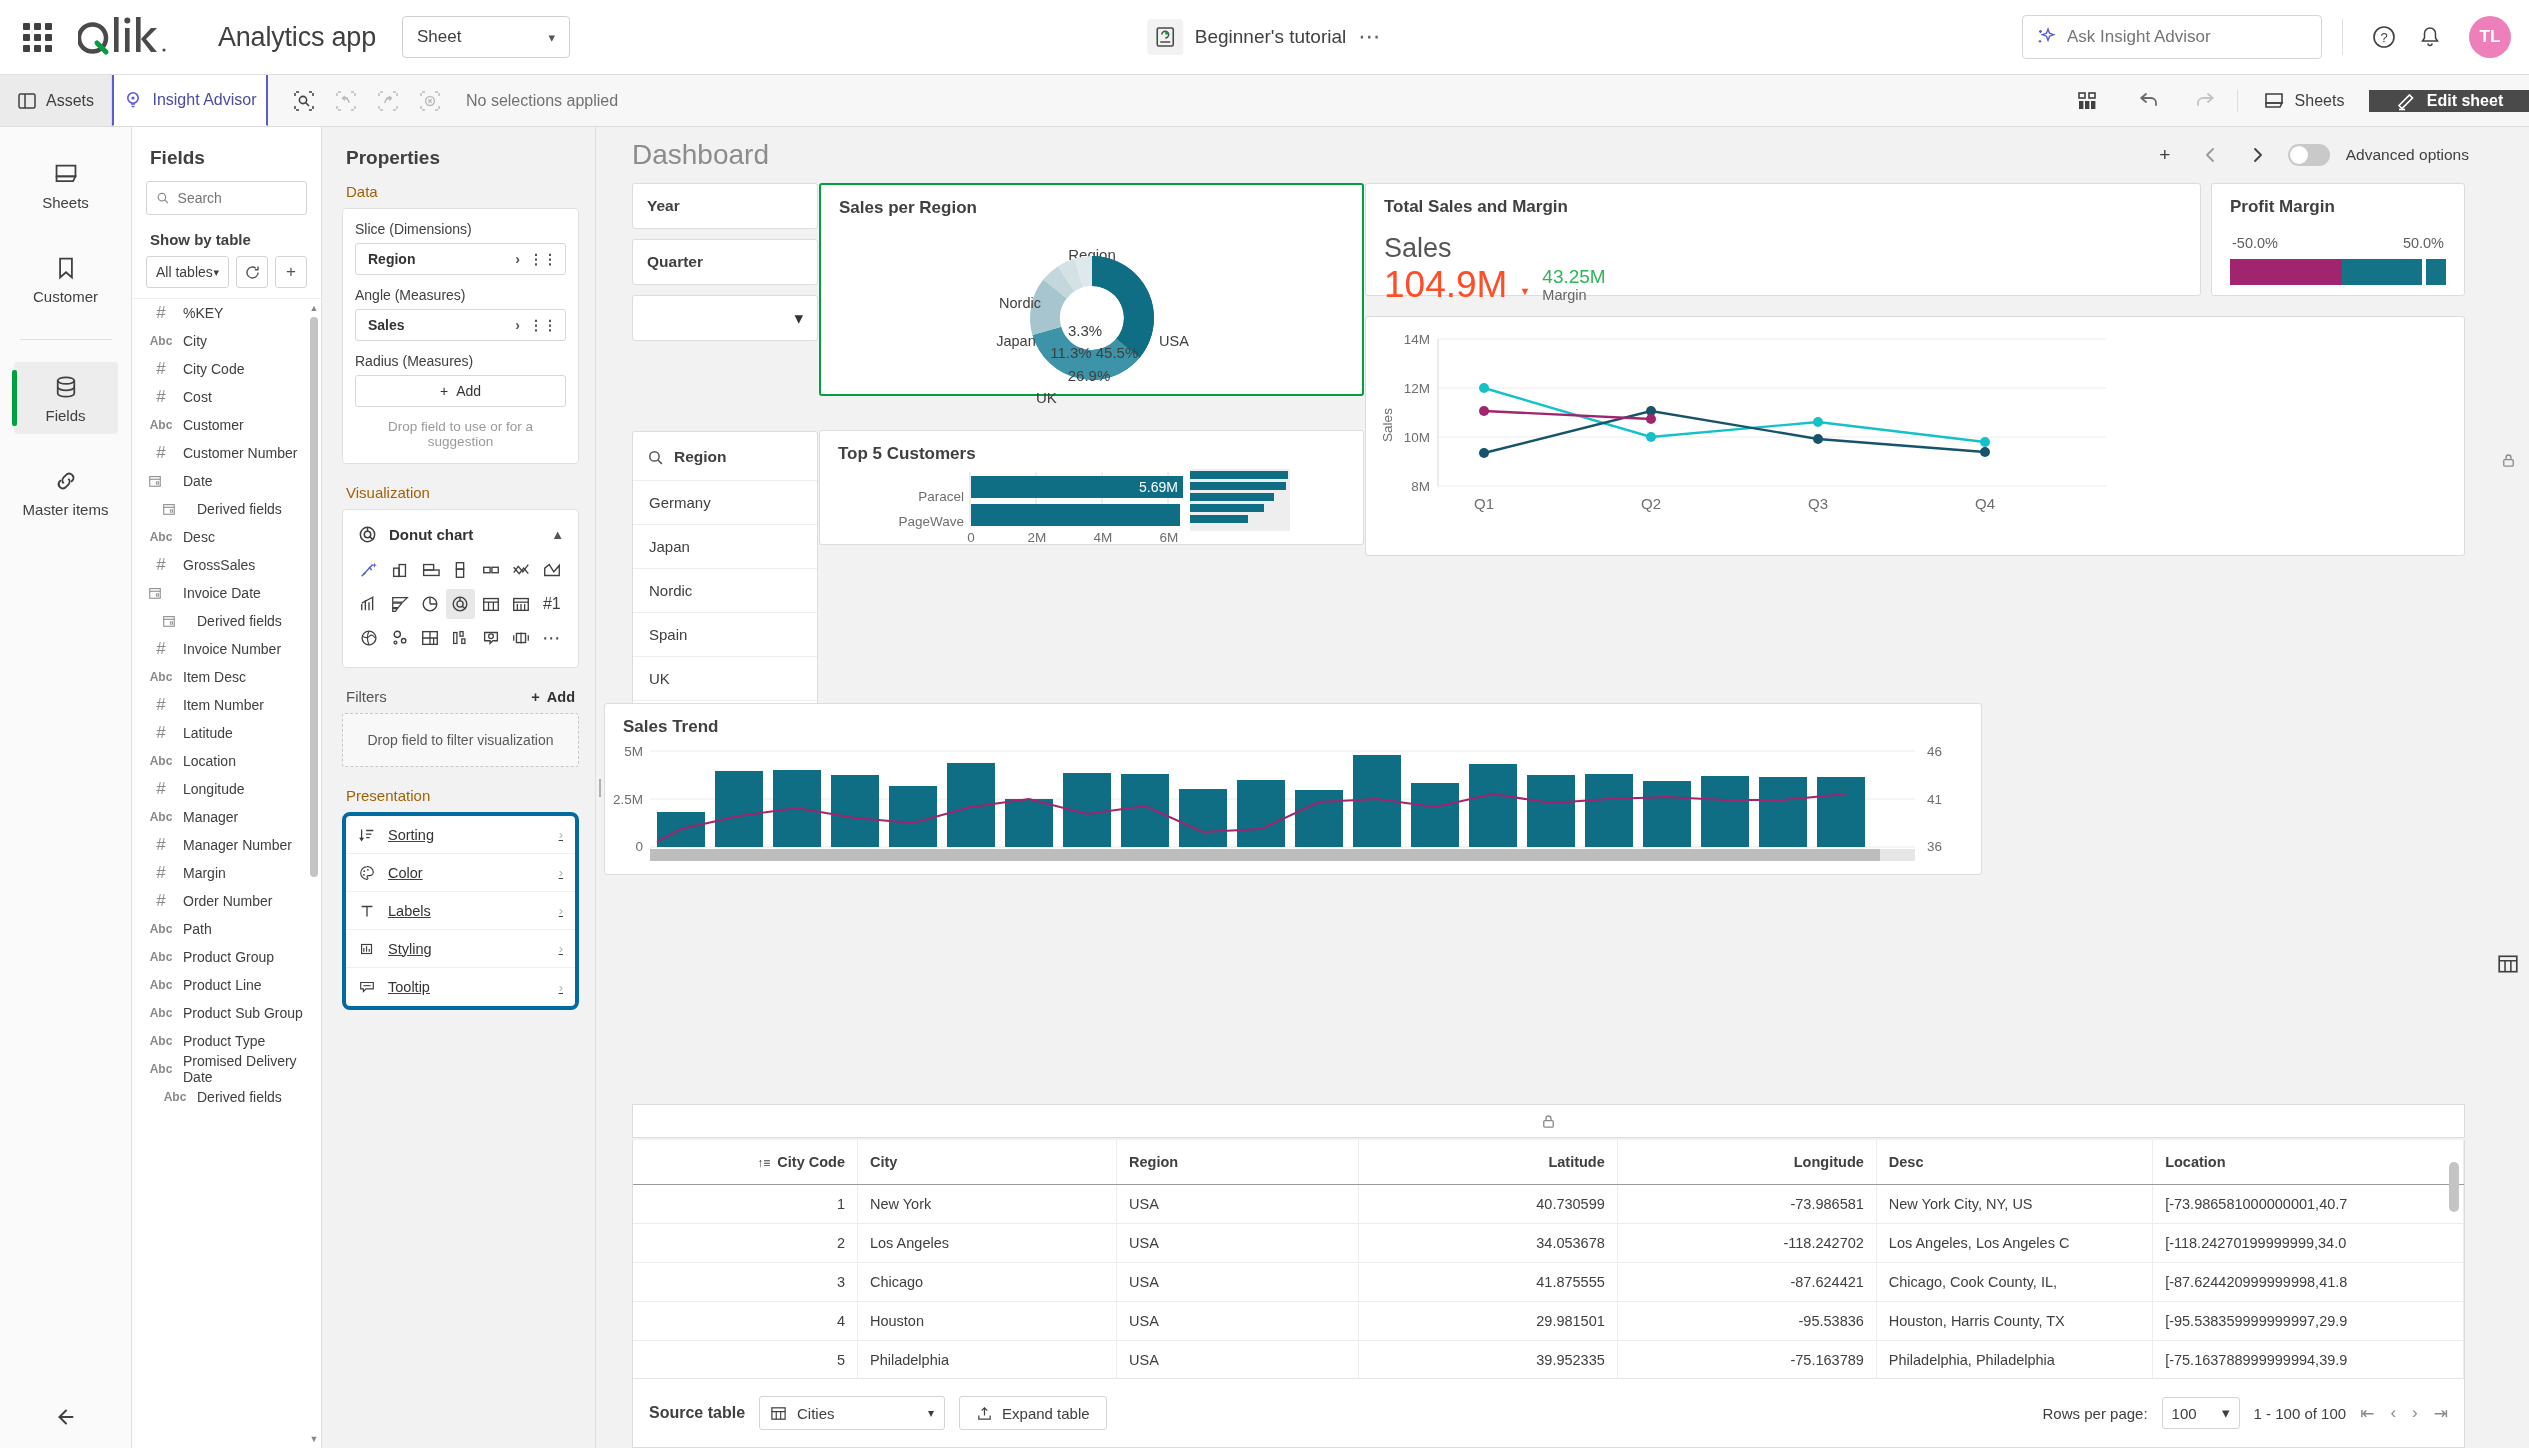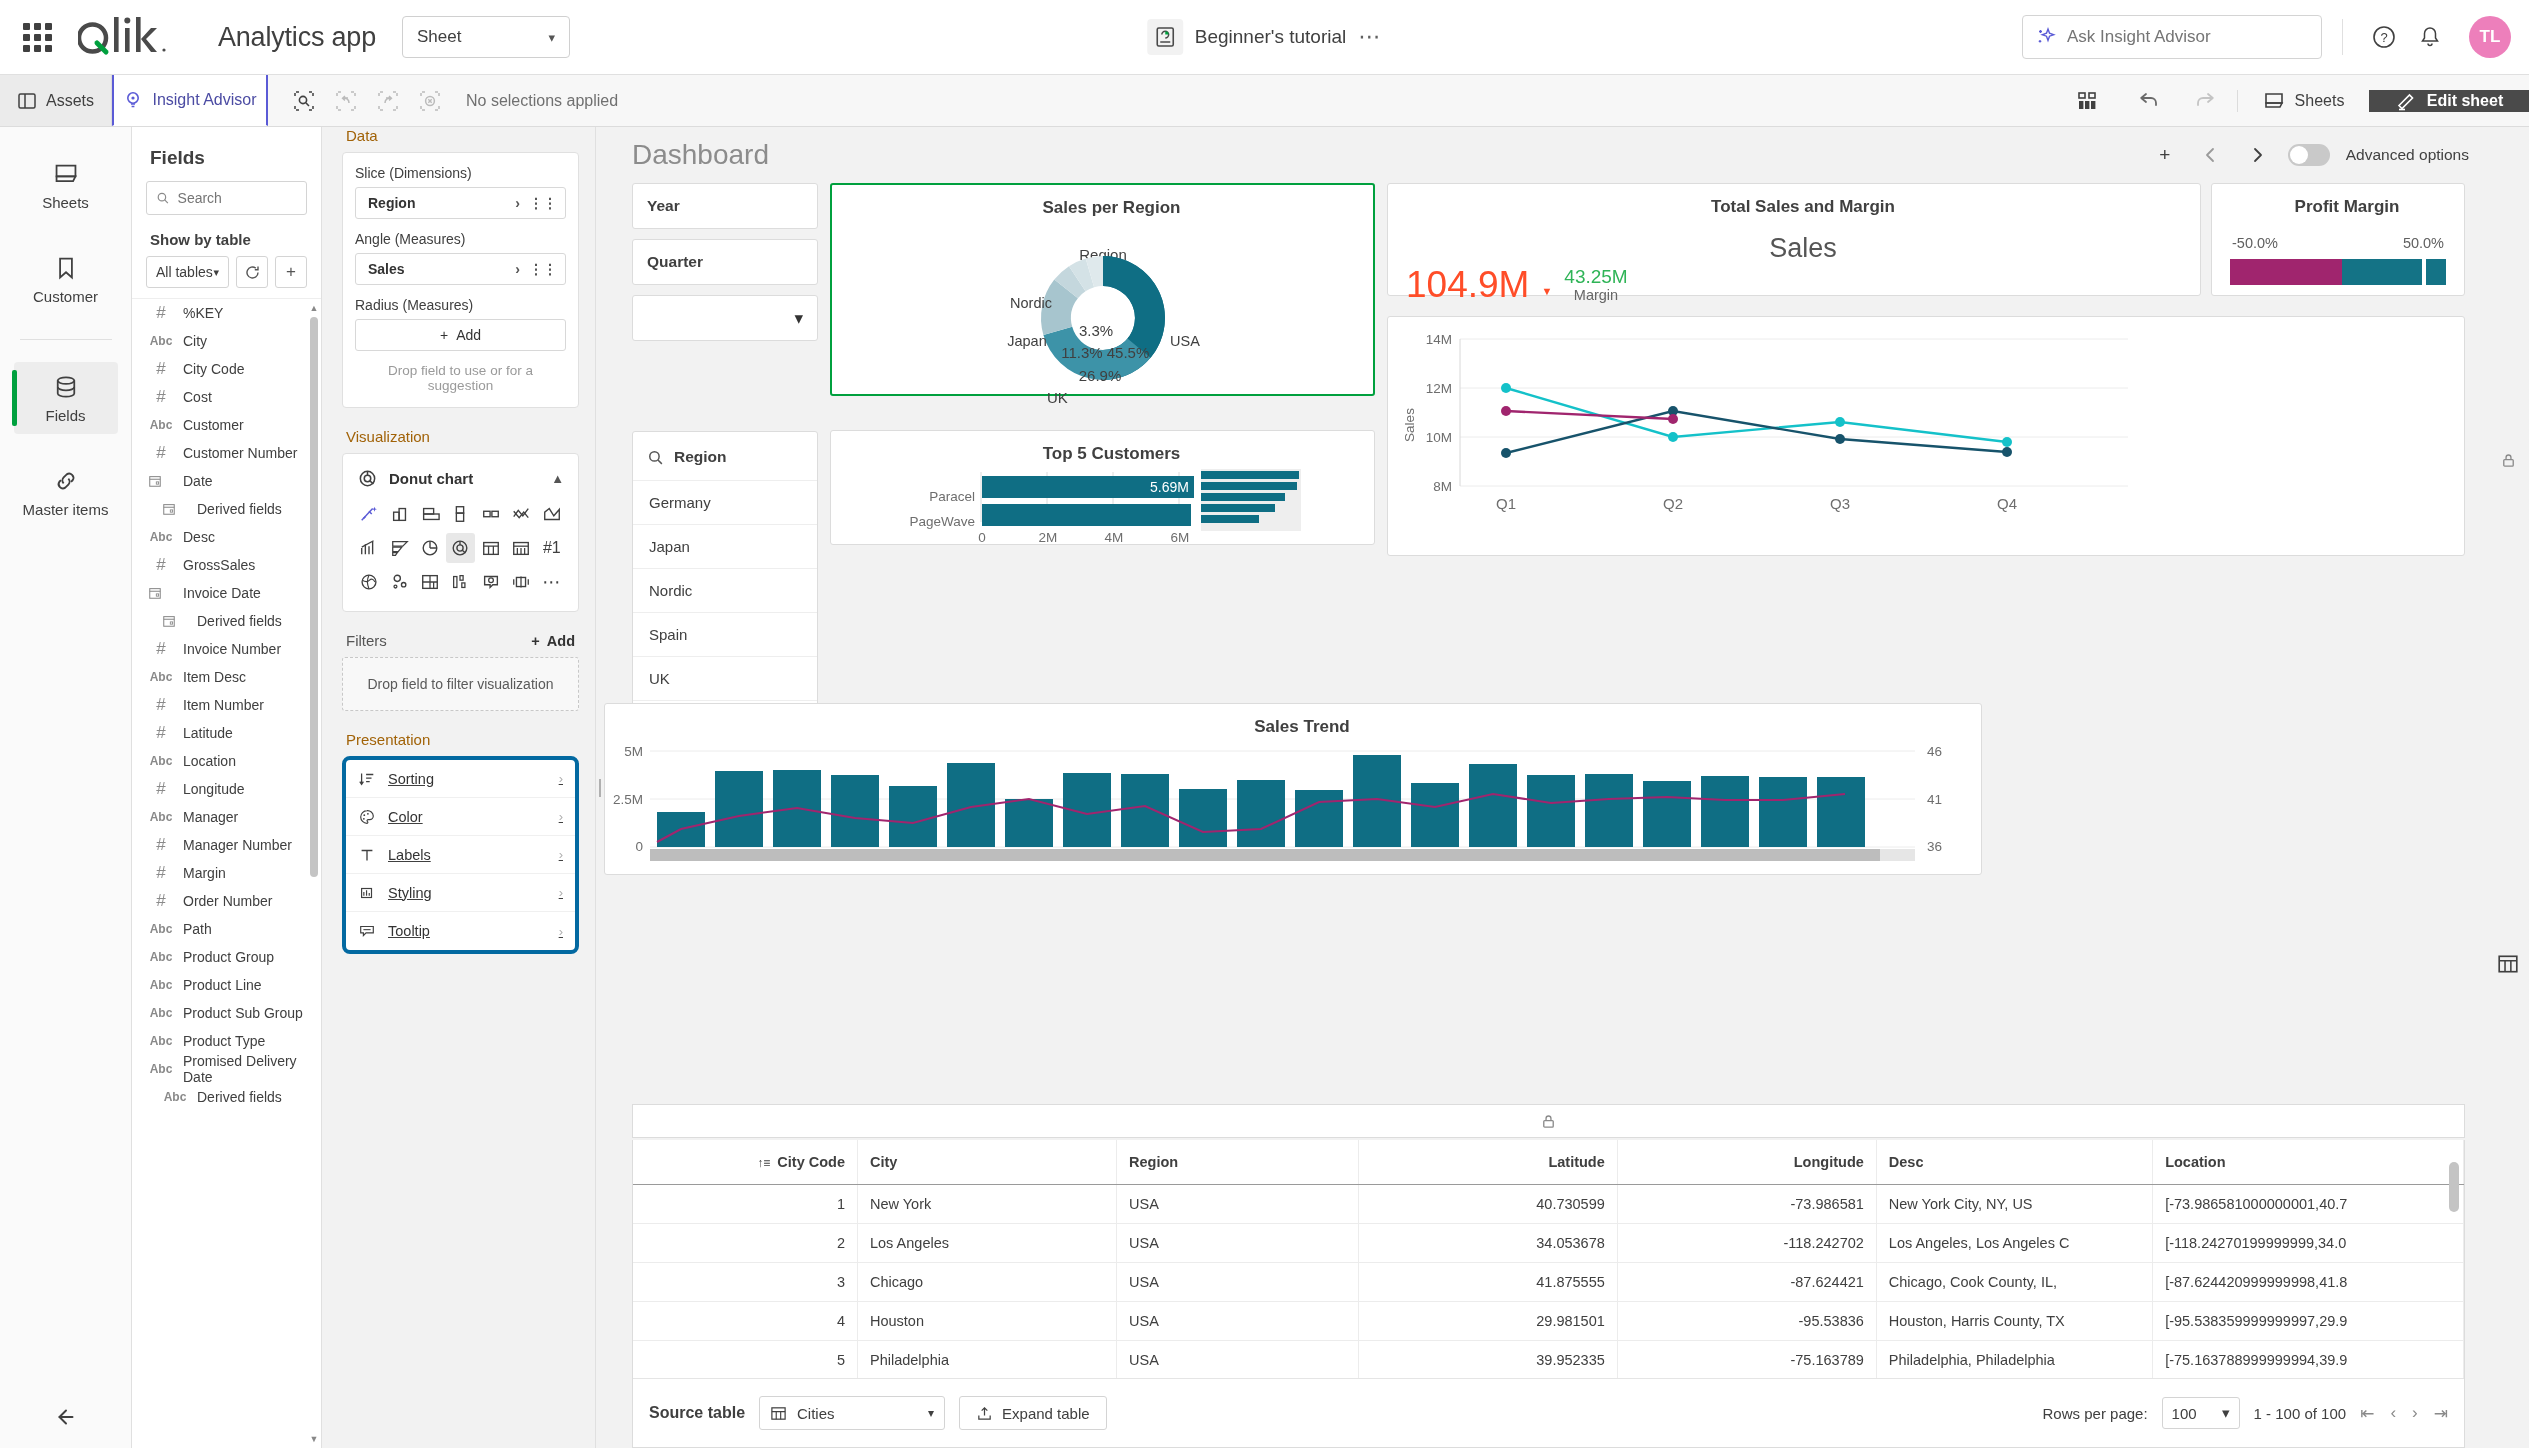--- a/index.html
+++ b/index.html
@@ -175,21 +175,21 @@
   .sheet { flex:1; background:#f2f2f2; display:flex; flex-direction:column; min-width:0; position:relative;}
   .sheet-head { height: 56px; display:flex; align-items:center; padding: 0 18px 0 28px; }
   .sheet-title { font-size: 28px; color:#8c8c8c; }
   .sh-right { margin-left:auto; display:flex; align-items:center; gap: 16px; }
   .sh-btn { width:30px; height:30px; display:flex; align-items:center; justify-content:center; cursor:pointer; color:#404040; font-size:19px;}
   .toggle { width: 42px; height: 22px; border-radius: 11px; background:#c9c9c9; position:relative; cursor:pointer; }
   .toggle i { position:absolute; top:2px; left:2px; width:18px; height:18px; border-radius:50%; background:#fff; }
   .adv-label { font-size:15.5px; color:#404040; }
 
   .canvas { flex:1; position:relative; padding: 0 22px 0 28px; min-height:0; }
-  .grid { display:flex; gap:12px; height: 100%; text-align: center; }
+  .grid { display:flex; gap:1px; height: 100%; }
   .col-left { width: 186px; flex:0 0 186px; display:flex; flex-direction:column; gap:10px; }
   .col-mid { width: 545px; flex: 0 0 545px; display:flex; flex-direction:column; gap:10px; }
   .col-right { flex:1; display:flex; flex-direction:column; gap:10px; min-width:0;}
 
   .card { background:#fff; border:1px solid #dcdcdc; border-radius:3px; position:relative; }
   .card.sel { border: 2px solid #00a03e; }
   .card-title { font-size:17px; font-weight:bold; color:#404040; padding: 13px 0 0 18px; }
 
   
   .filterbox { background:#fff; border:1px solid #dcdcdc; border-radius:3px; height:46px;
@@ -629,20 +629,21 @@
           </div>
         <div class="fp-scroll">
           <div class="arr" style="top:0">▲</div>
           <div class="thumb" style="top:14px; height:560px;"></div>
           <div class="arr" style="bottom:0">▼</div>
         </div>
       </div>
     </div>
 
     <div class="props">
+      <div class="pr-title">Properties</div>
       <div class="pr-sec">Data</div>
       <div class="pr-card">
         <div class="pr-lbl">Slice (Dimensions)</div>
         <div class="pr-pill">
           <span>Region</span>
           <span class="r">
             <span>›</span>
             <span>⋮⋮</span>
           </span>
         </div>

